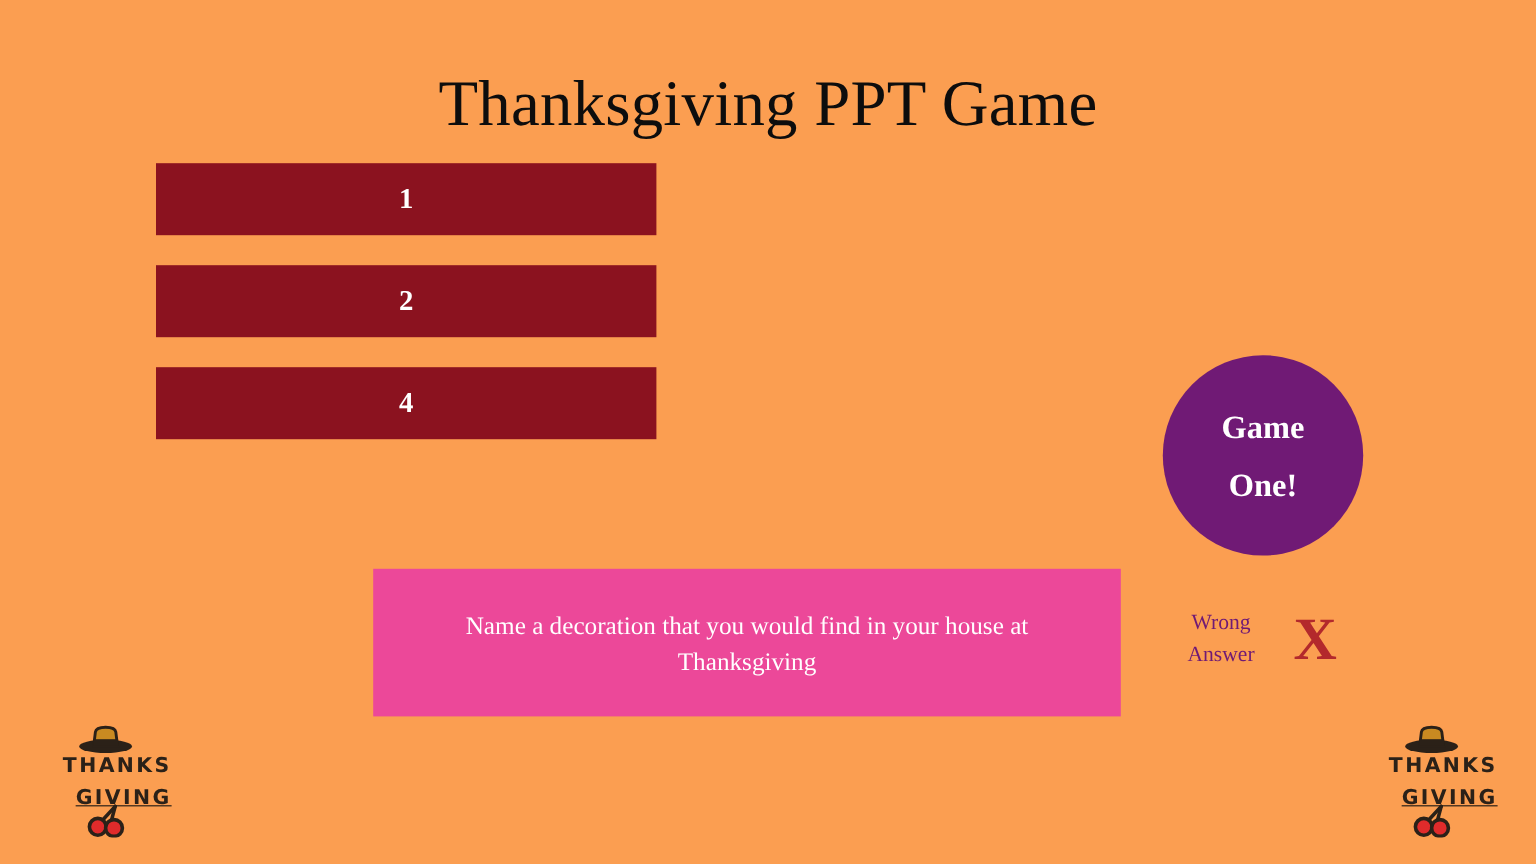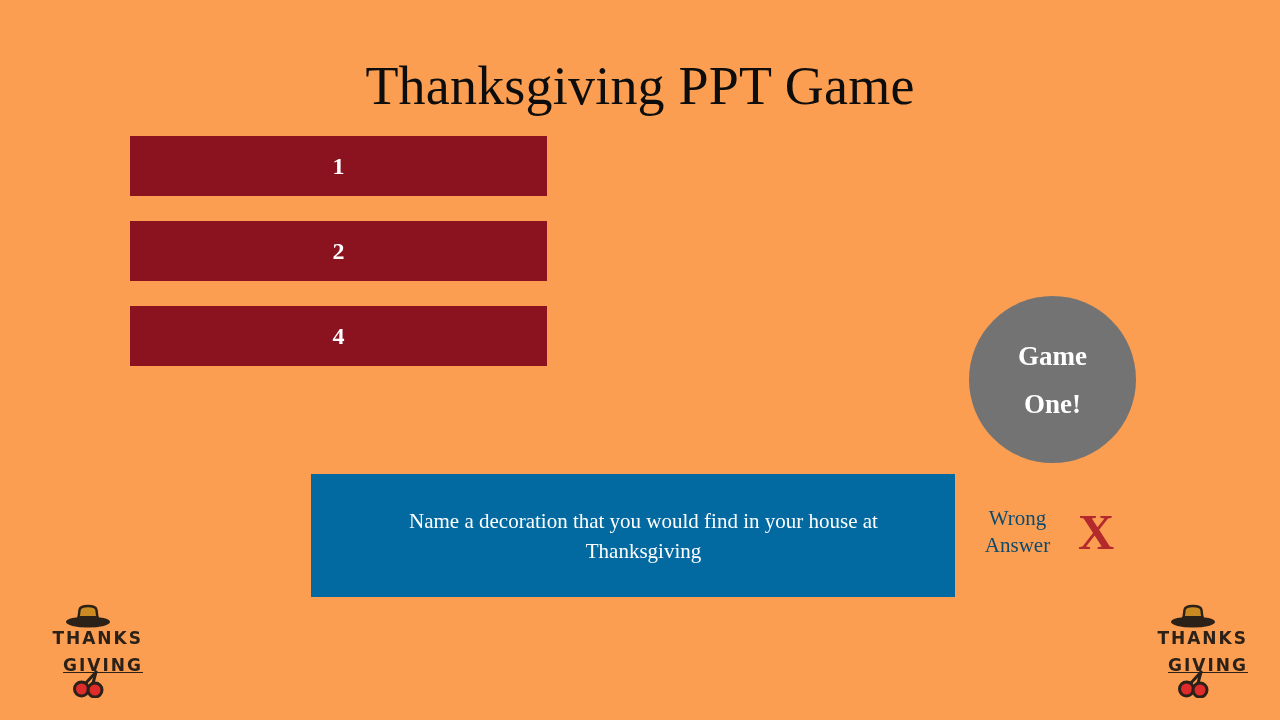--- a/index.html
+++ b/index.html
@@ -86,44 +86,43 @@
   }
 
   
   #game-badge {
     position: absolute;
     left: 969px;
     top: 296px;
     width: 167px;
     height: 167px;
     border-radius: 50%;
-    background: #737373;
+    background: #701a75;
     display: flex;
     flex-direction: column;
     align-items: center;
     justify-content: center;
     color: #ffffff;
     font-weight: bold;
     font-size: 27px;
     line-height: 48px;
     text-align: center;
   }
 
   
   #question-box {
     position: absolute;
     left: 311px;
     top: 474px;
     width: 623px;
     height: 123px;
-    background: #0369a1;
+    background: #ec4899;
     display: flex;
     align-items: center;
     justify-content: center;
-    padding-left: 21px;
   }
   #question-text {
     width: 530px;
     text-align: center;
     color: #ffffff;
     font-size: 21px;
     line-height: 30px;
   }
 
   
@@ -133,23 +132,23 @@
     top: 497px;
     width: 190px;
     height: 70px;
     display: flex;
     align-items: center;
     justify-content: flex-start;
   }
   #wrong-answer-label {
     width: 105px;
     text-align: center;
-    font-size: 21px;
+    font-size: 18px;
     line-height: 27px;
-    color: #0c4a6e;
+    color: #701a75;
   }
   #wrong-answer-x {
     margin-left: 8px;
     font-size: 50px;
     line-height: 50px;
     font-weight: bold;
     color: #b3292c;
   }
 
   

